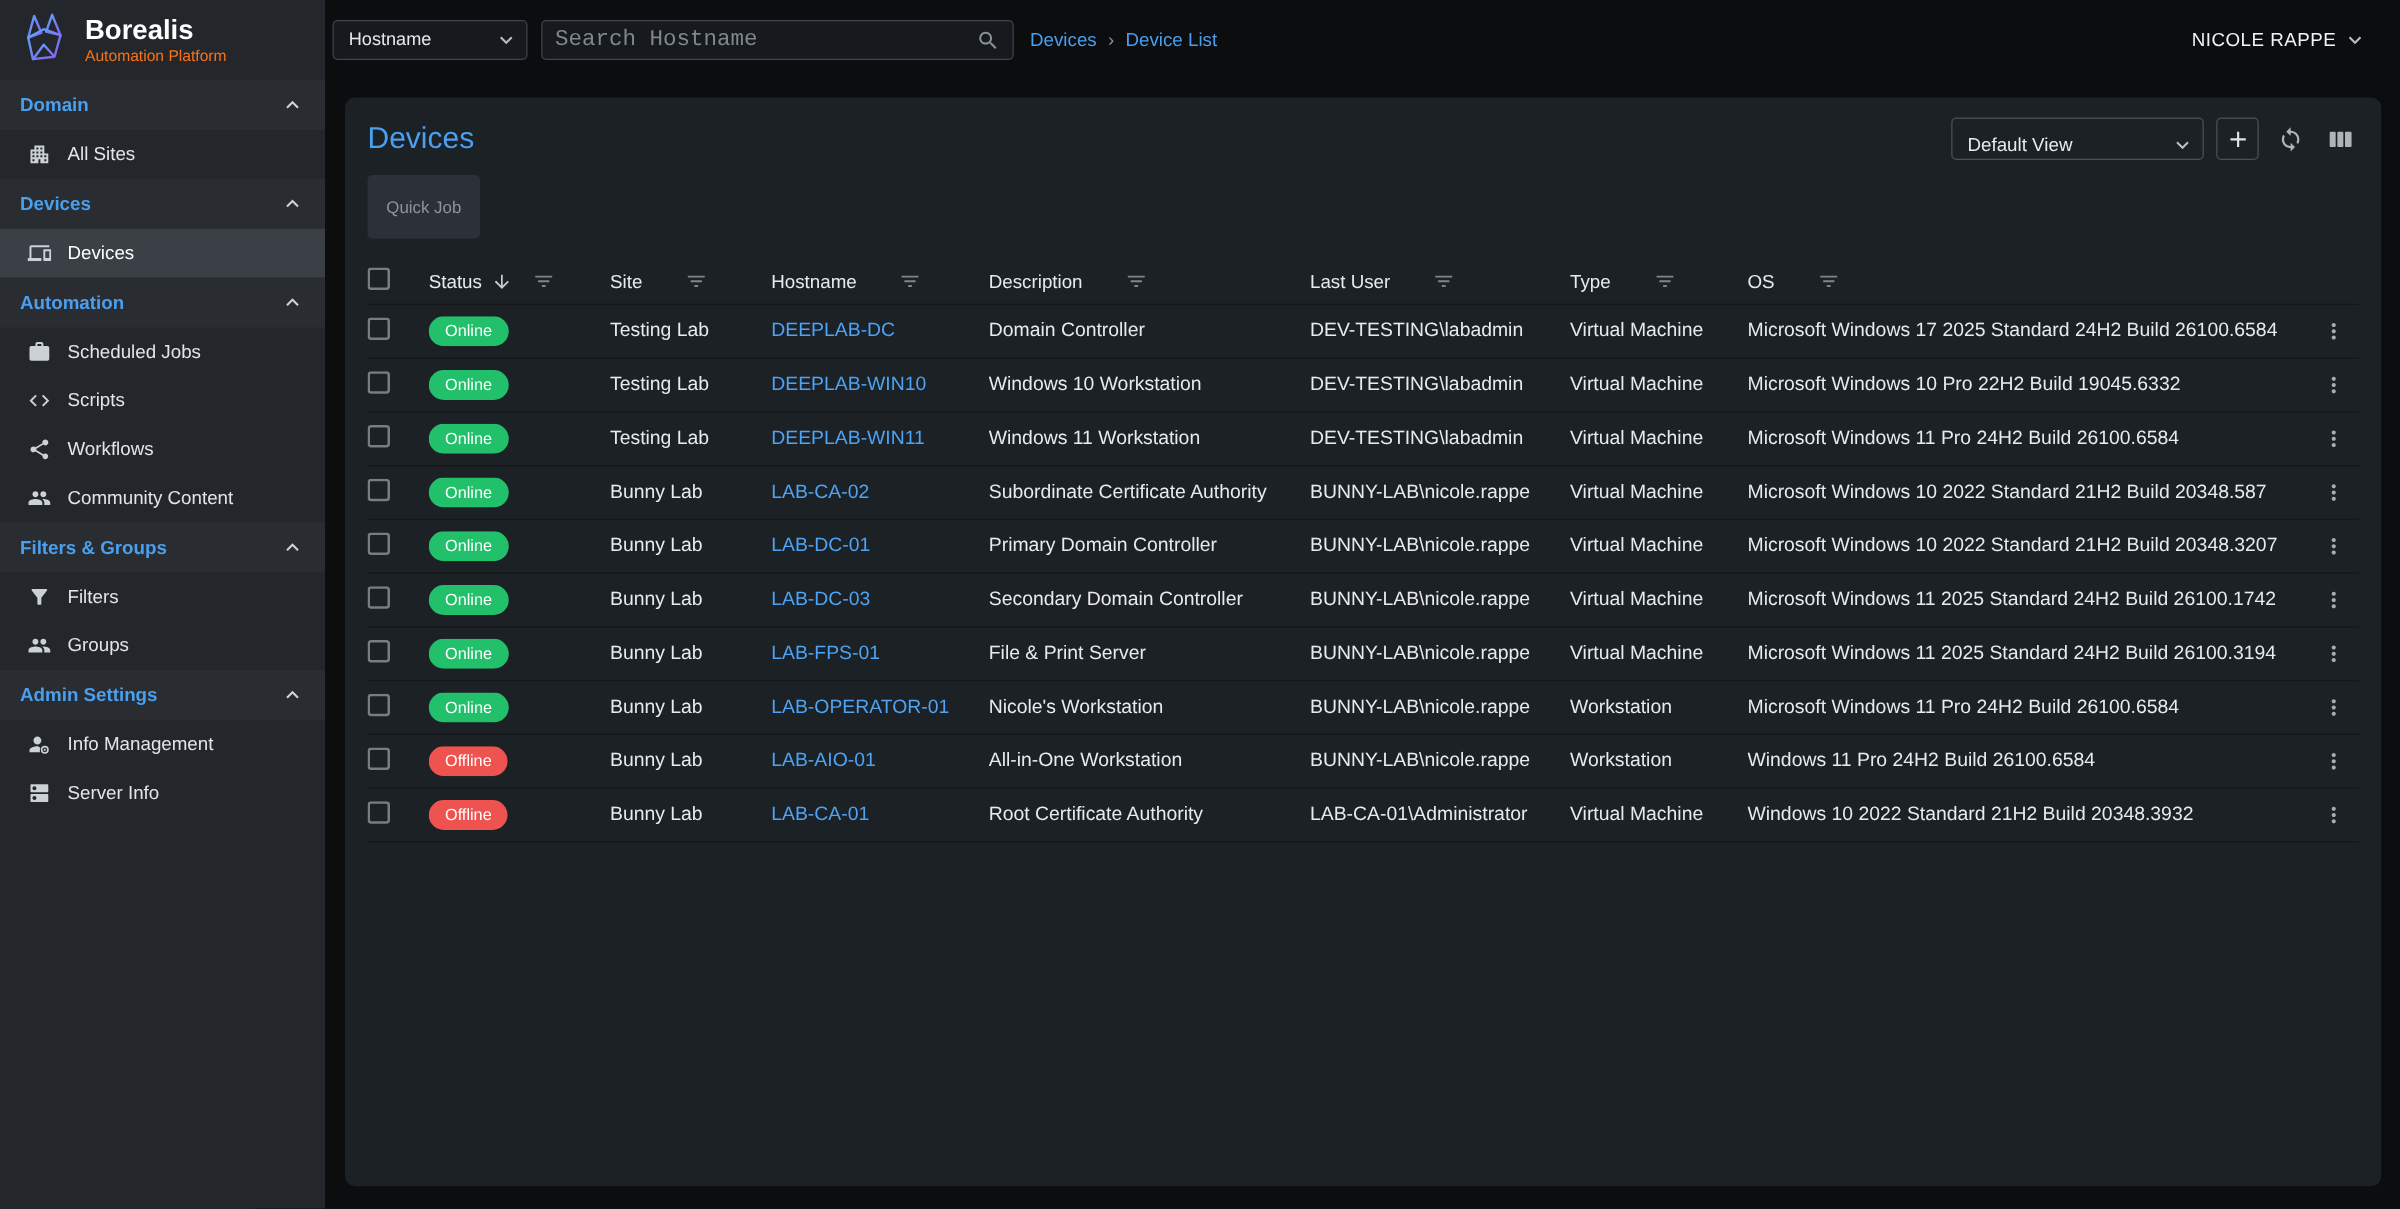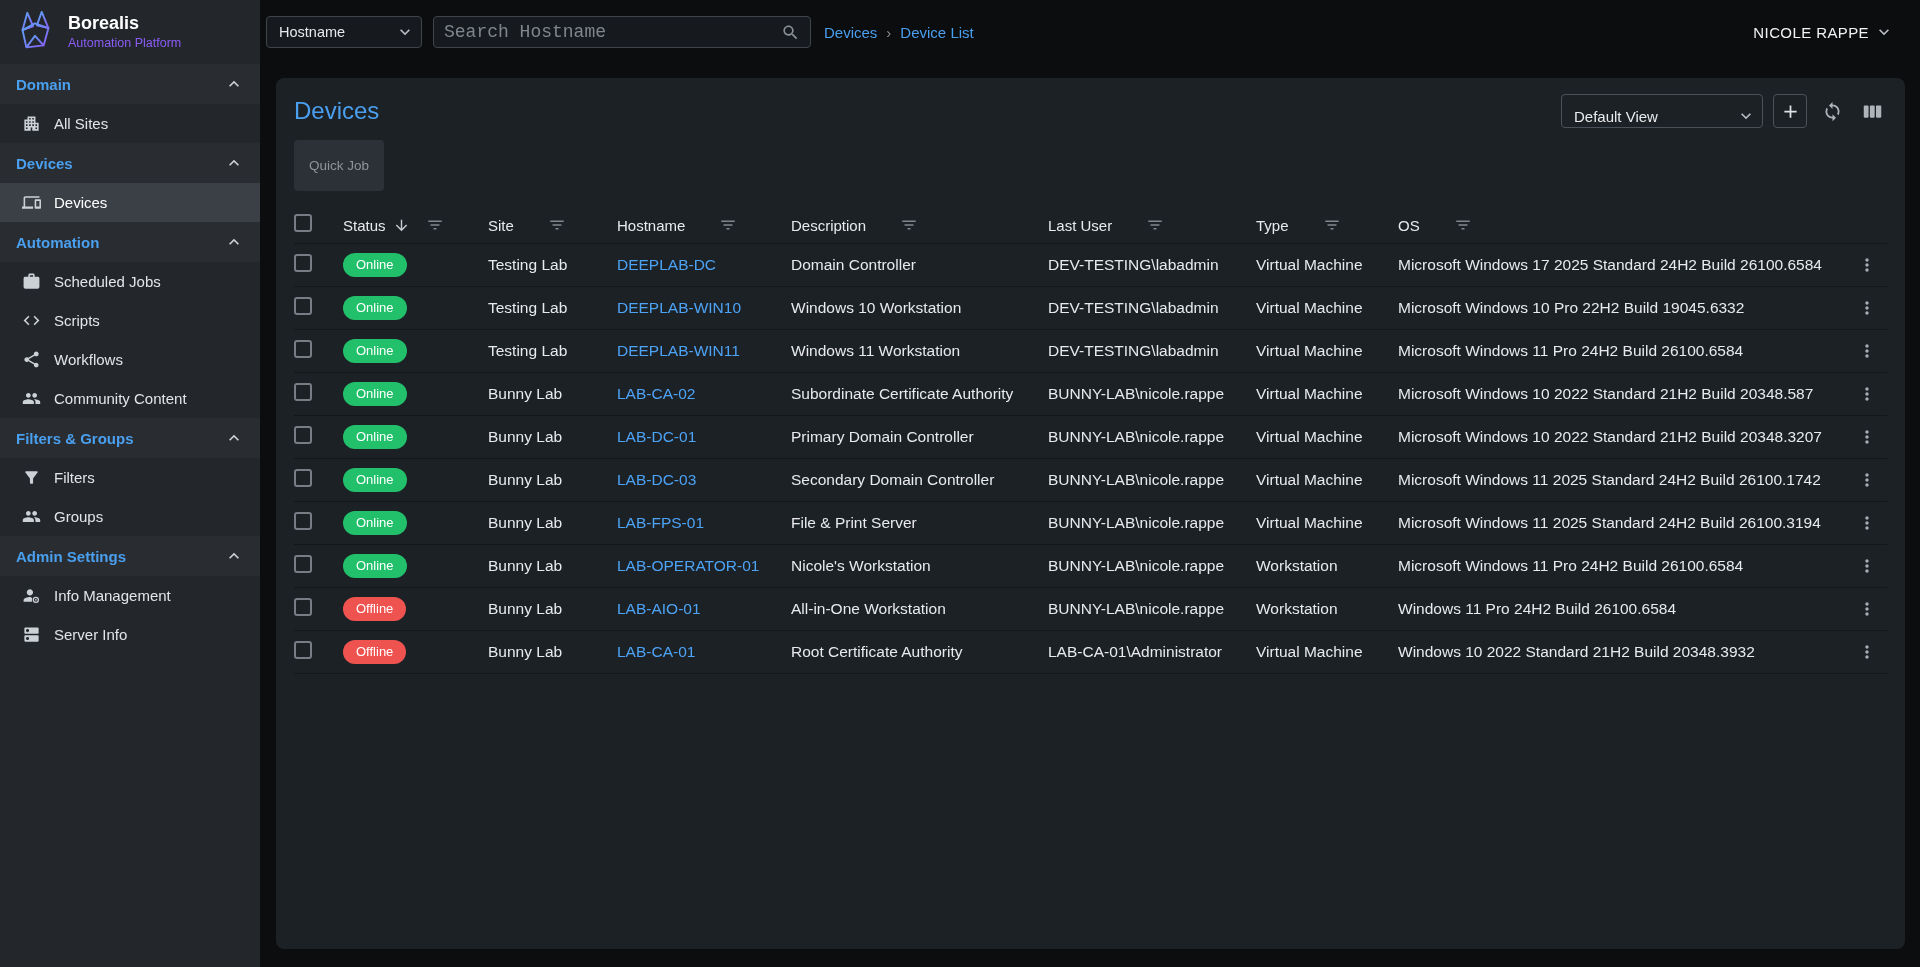--- a/index.html
+++ b/index.html
@@ -8,22 +8,22 @@
     background:#0b0d0f; color:#e8eaed;
     font-family:"Liberation Sans", sans-serif; font-size:15.5px;
     display:flex;
   }
   svg { display:block; }
 
   
   .sidebar { width:260px; height:100%; background:#23272c; flex:none; display:flex; flex-direction:column; }
   .brand { display:flex; align-items:center; gap:10px; padding:8px 12px; height:64px; flex:none; }
   .brand-logo { width:46px; height:46px; flex:none; }
-  .brand-name { font-size:18px; font-weight:bold; color:#ffffff; line-height:1.1; }
-  .brand-sub { font-size:12.5px; color:#8b5cf6; margin-top:2px; }
+  .brand-name { font-size:22px; font-weight:bold; color:#ffffff; line-height:1.1; }
+  .brand-sub { font-size:12.5px; color:#f97316; margin-top:2px; }
   .section-header {
     display:flex; align-items:center; justify-content:space-between;
     padding:10px 16px; color:#4a9fef; font-weight:bold; font-size:15px;
     background:rgba(255,255,255,.03); cursor:pointer;
   }
   .section-header svg { width:20px; height:20px; color:#cfd3d7; }
   .side-item {
     display:flex; align-items:center; gap:13px;
     padding:10px 8px 10px 22px; font-size:15px; color:#e2e5e8; cursor:pointer;
   }

